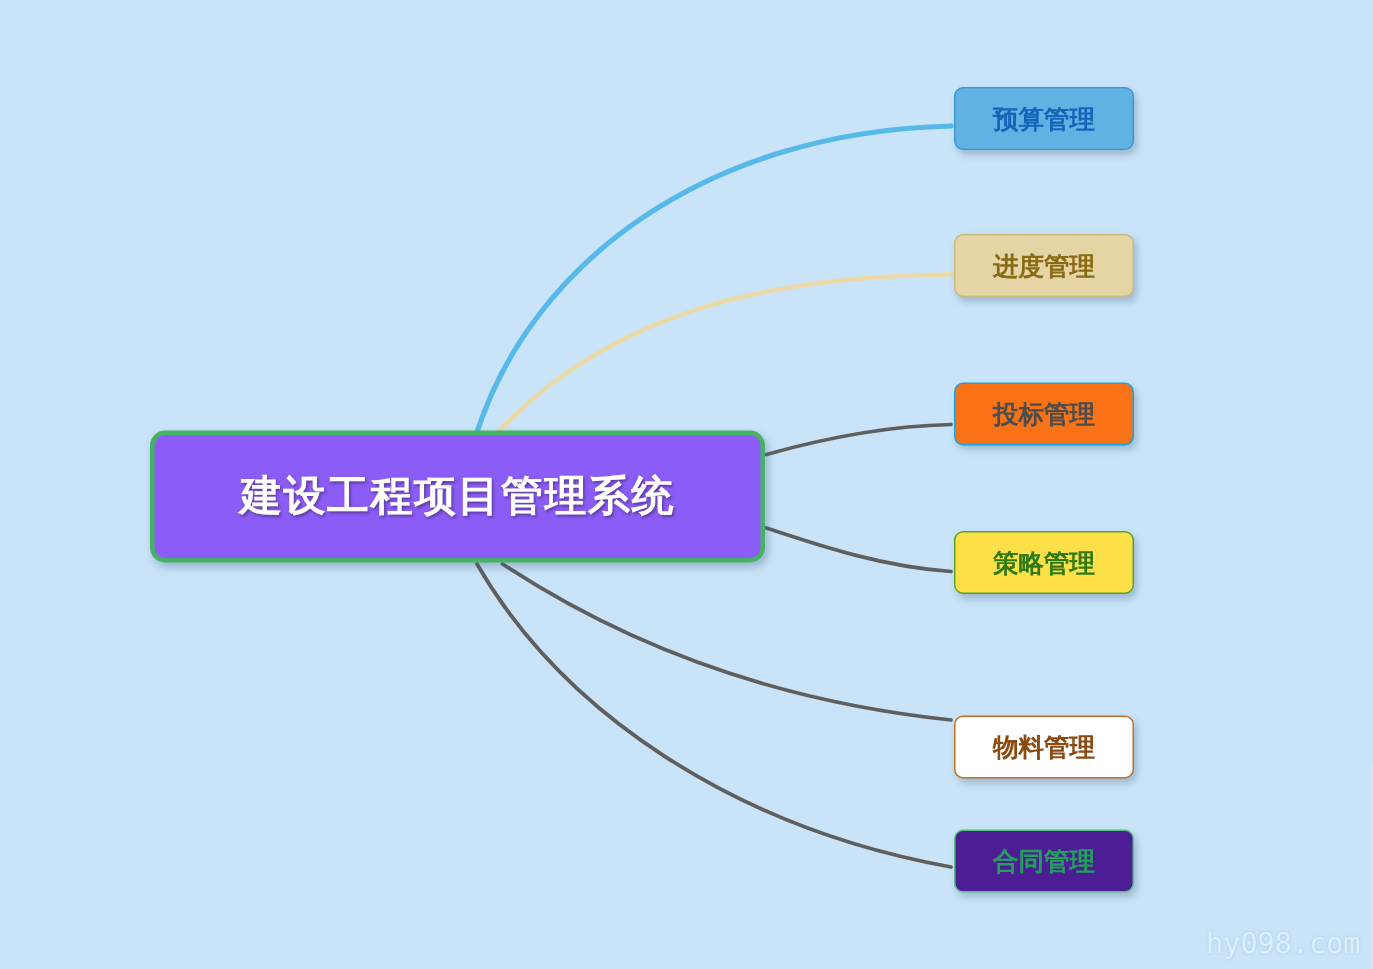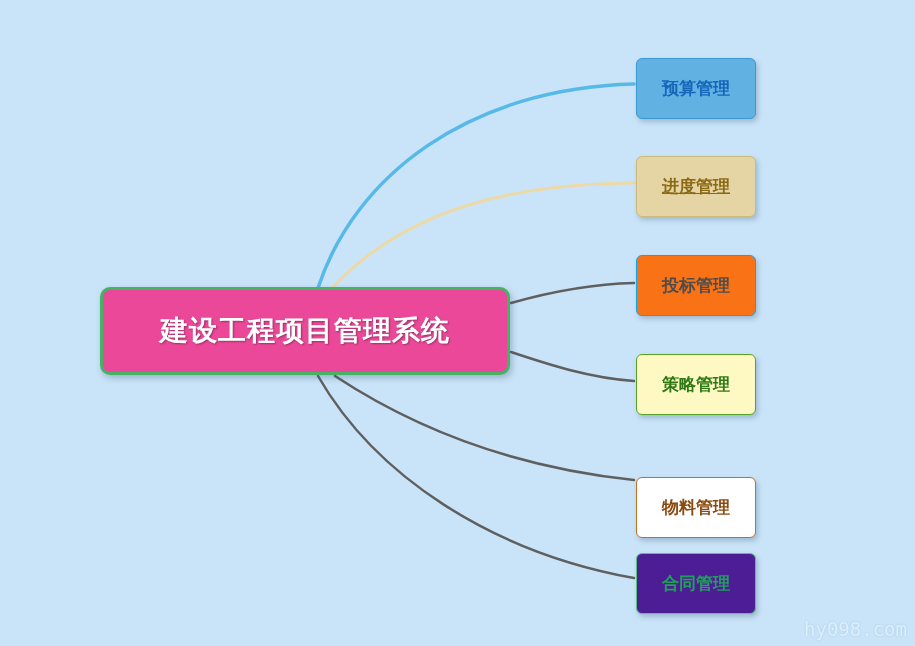--- a/index.html
+++ b/index.html
@@ -28,21 +28,21 @@
   .ln-progress { stroke: #ecd9a8; stroke-width: 3; }
   .ln-gray     { stroke: #5f5f5f; stroke-width: 2.5; }
 
   .center-node {
     position: absolute;
     left: 100px;
     top: 287px;
     width: 410px;
     height: 88px;
     box-sizing: border-box;
-    background: #ec4899;
+    background: #8b5cf6;
     border: 3px solid #46b263;
     border-radius: 10px;
     display: flex;
     align-items: center;
     justify-content: center;
     box-shadow: 2px 3px 6px rgba(60,90,120,0.35);
     cursor: pointer;
   }
   .center-node span {
     color: #ffffff;
@@ -50,42 +50,42 @@
     font-weight: bold;
     letter-spacing: 1px;
     text-shadow: 1px 1px 2px rgba(0,0,0,0.35);
     white-space: nowrap;
   }
 
   .branch {
     position: absolute;
     left: 636px;
     width: 120px;
-    height: 61px;
+    height: 42px;
     box-sizing: border-box;
     border-radius: 6px;
     display: flex;
     align-items: center;
     justify-content: center;
     box-shadow: 2px 3px 5px rgba(60,90,120,0.3);
     cursor: pointer;
   }
   .branch span {
     font-size: 17px;
     font-weight: bold;
     white-space: nowrap;
   }
 
   .b0 { top: 58px;  background: #61b2e3; border: 1px solid #3d97d0; }
   .b0 span { color: #1565b8; }
   .b1 { top: 156px; background: #e5d5a4; border: 1px solid #cbb97f; }
-  .b1 span { color: #8a6a15; text-decoration: underline; }
+  .b1 span { color: #8a6a15; }
   .b2 { top: 255px; background: #f97316; border: 1px solid #0ea5e9; }
   .b2 span { color: #4d4d4d; }
-  .b3 { top: 354px; background: #fef9c3; border: 1px solid #5aa32b; }
+  .b3 { top: 354px; background: #fde047; border: 1px solid #5aa32b; }
   .b3 span { color: #2f7a15; }
   .b4 { top: 477px; background: #ffffff; border: 1px solid #c27023; }
   .b4 span { color: #8a4a10; }
   .b5 { top: 553px; background: #4c1d95; border: 1px solid #55c47e; }
   .b5 span { color: #21a05b; }
 
   .watermark {
     position: absolute;
     right: 8px;
     bottom: 6px;

